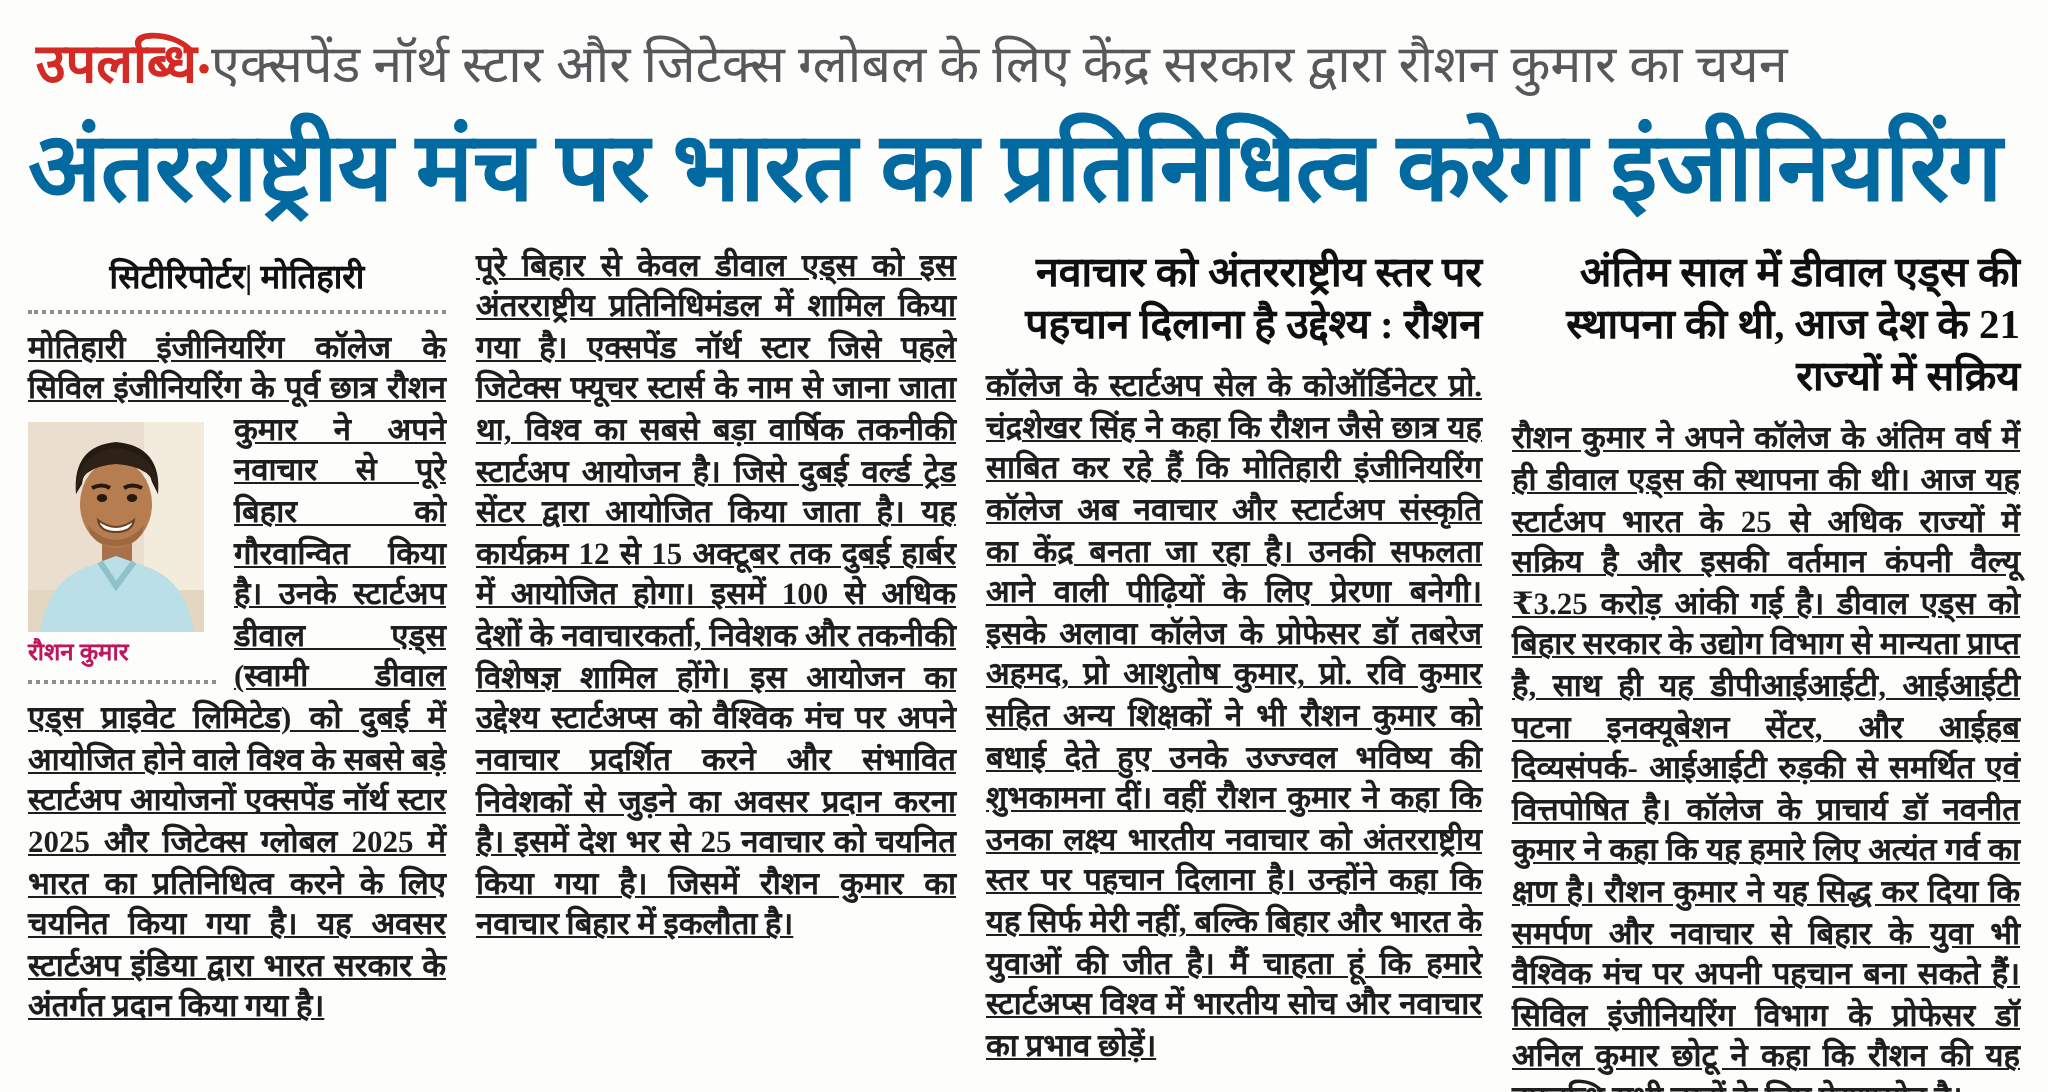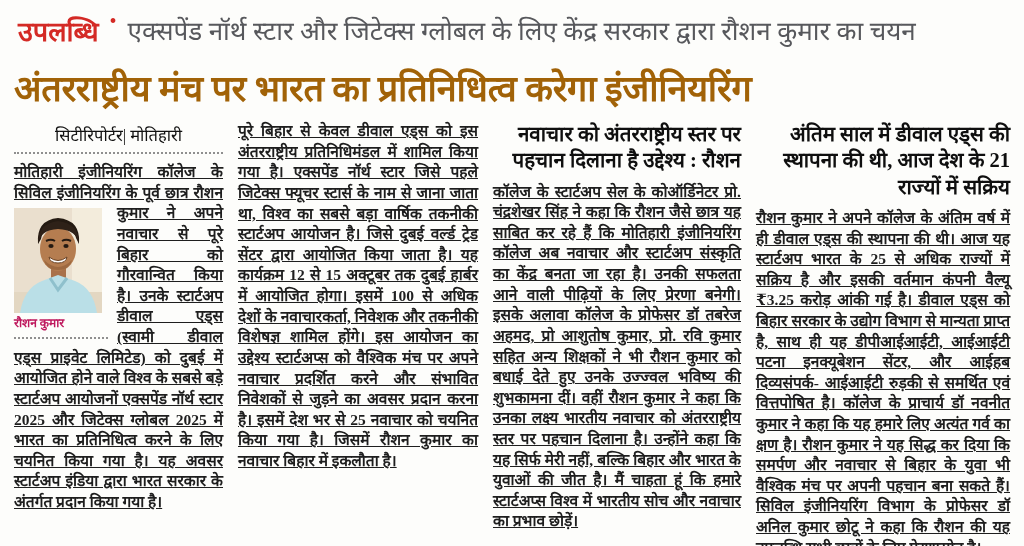--- a/index.html
+++ b/index.html
@@ -4,37 +4,37 @@
 <style>
   html,body { margin:0; padding:0; background:#e9e9e9; }
   .page {
     position:relative; width:1024px; height:546px; margin:0 auto;
     background:#fdfdfb; overflow:hidden; box-sizing:border-box;
     padding:8px 14px 6px 14px;
     font-family:"Liberation Serif","DejaVu Serif",serif;
     color:#1c1c1c;
   }
   
-  .kicker { display:flex; align-items:flex-start; gap:11px; padding:4px 2px 5px 4px; white-space:nowrap; }
+  .kicker { display:flex; align-items:flex-end; padding:4px 2px 5px 4px; white-space:nowrap; }
   .kicker-label { font-size:27px; font-weight:700; color:#d42a25; }
   .kicker-bullet { font-size:20px; color:#d42a25; transform:translateY(-2px); }
   .kicker-text { font-size:26px; font-weight:400; color:#57585c; }
   
   .headline {
-    margin:14px 0 10px 0; font-weight:700; color:#a16207;
-    font-size:36px; line-height:1.2; letter-spacing:-0.3px;
+    margin:2px 0 10px 0; font-weight:700; color:#0369a1;
+    font-size:48px; line-height:1.2; letter-spacing:-0.3px;
   }
   
   .body-grid { display:grid; grid-template-columns:209px 240px 248px 1fr; column-gap:15px; }
   .article {
     font-size:15.5px; line-height:1.33; text-align:justify;
     font-weight:600; color:#1e1e1e;text-decoration:underline;
   }
   .byline {
-    text-align:center; font-weight:400; font-size:16.5px; color:#111;
+    text-align:center; font-weight:700; font-size:16.5px; color:#111;
     padding:2px 0 6px 0; border-bottom:2px dotted #8f8f8f; margin-bottom:8px;
   }
   .subhead {
     font-size:20.5px; line-height:1.28; font-weight:700; color:#0f0f0f;
     margin:0 0 8px 0; text-align:right;
   }
   
   .photo-block { float:left; width:94px; margin:5px 9px 2px 0; }
   .photo-frame { display:block; width:88px; height:105px; background:#eadfce; }
   .photo-frame svg { display:block; width:88px; height:105px; }

